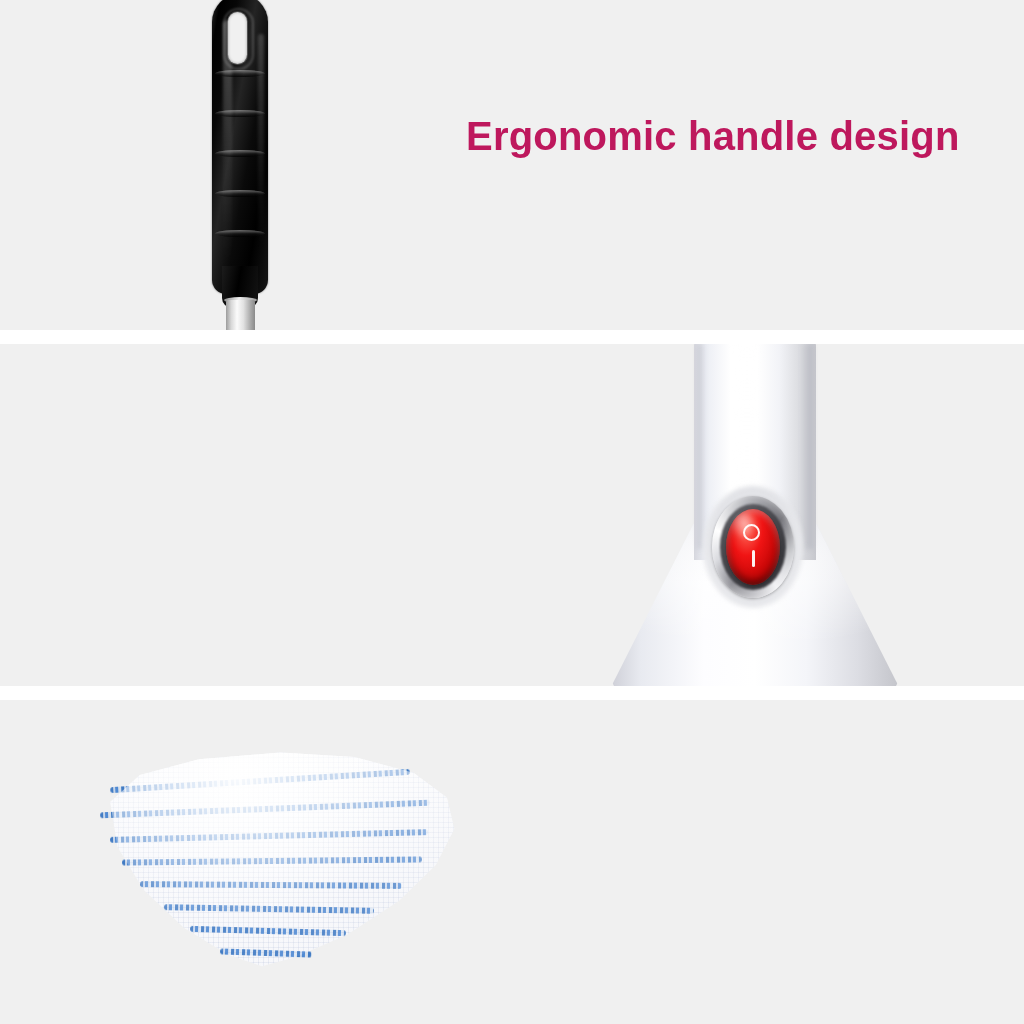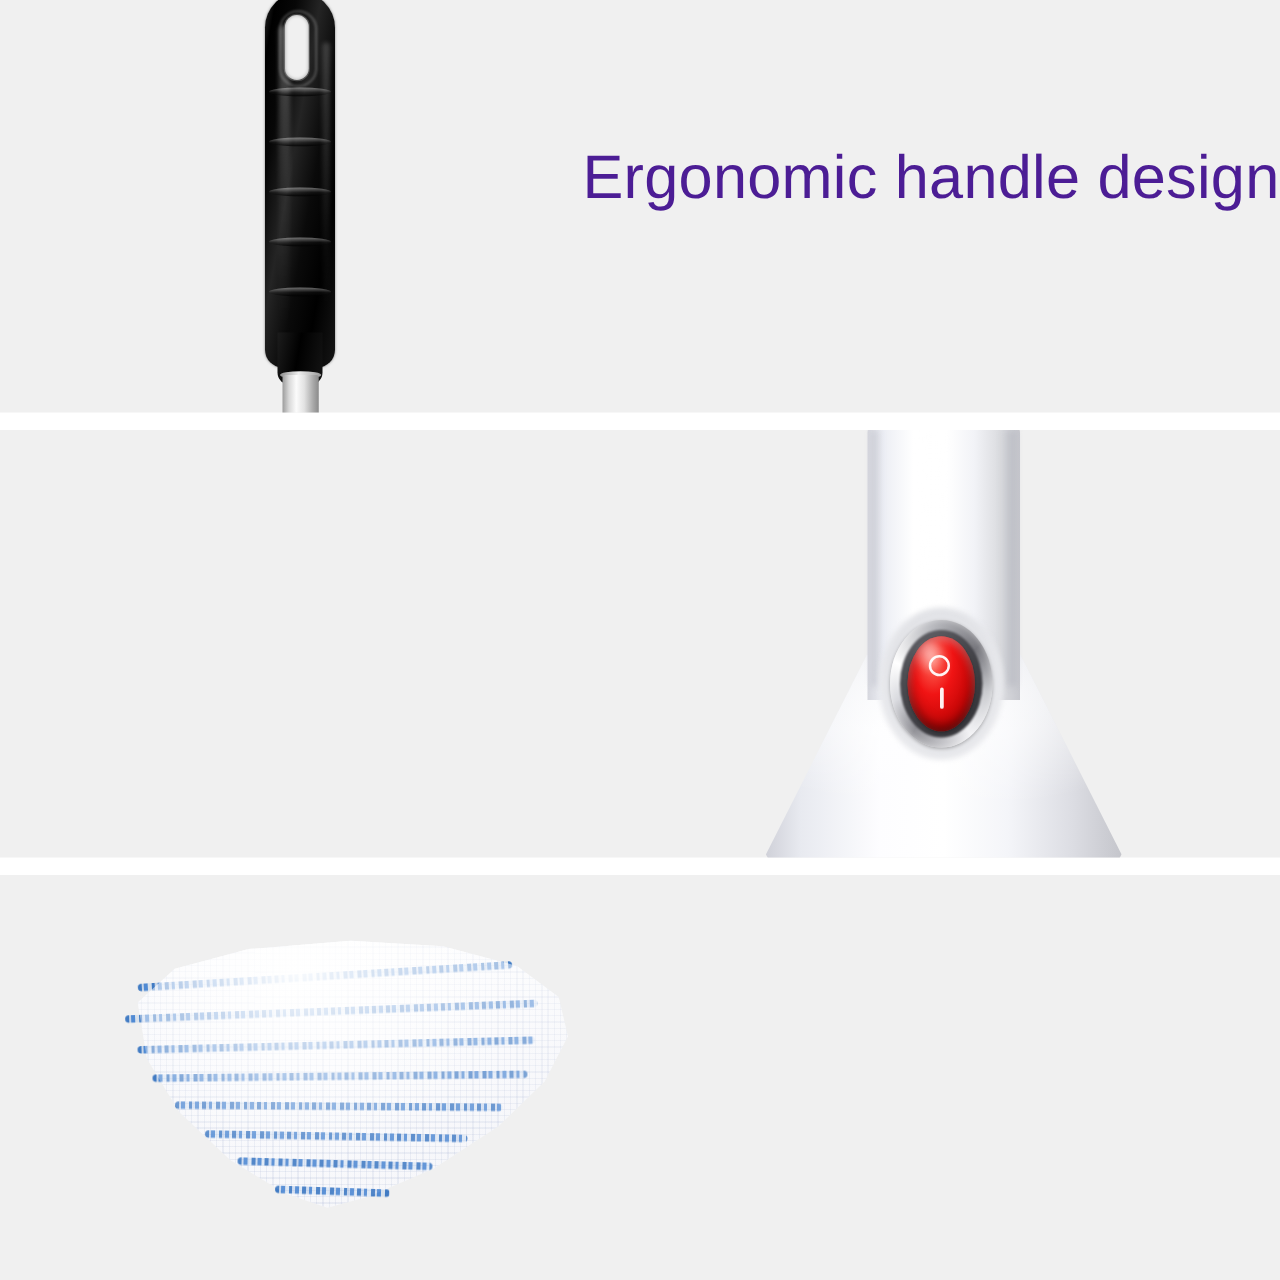--- a/index.html
+++ b/index.html
@@ -12,23 +12,23 @@
   #page { position:relative; width:1024px; height:1024px; background:#ffffff; }
 
   .panel{ position:absolute; left:0; width:1024px; background:#f0f0f0; overflow:hidden; }
   #panel-handle{ top:0;   height:330px; }
   #panel-button{ top:344px; height:342px; }
   #panel-pad{    top:700px; height:324px; }
 
   .panel-caption{
     position:absolute;
     font-family:"Liberation Sans", sans-serif;
-    font-weight:400;
-    color:#4c1d95;
-    font-size:49px;
+    font-weight:700;
+    color:#be185d;
+    font-size:40px;
     letter-spacing:.2px;
     white-space:nowrap;
   }
   #caption-handle{ left:466px; top:114px; }
 
   
   #handle-art{ position:absolute; left:196px; top:-6px; width:96px; height:336px; }
 
   .handle-body{
     position:absolute; left:16px; top:0; width:56px; height:300px;

